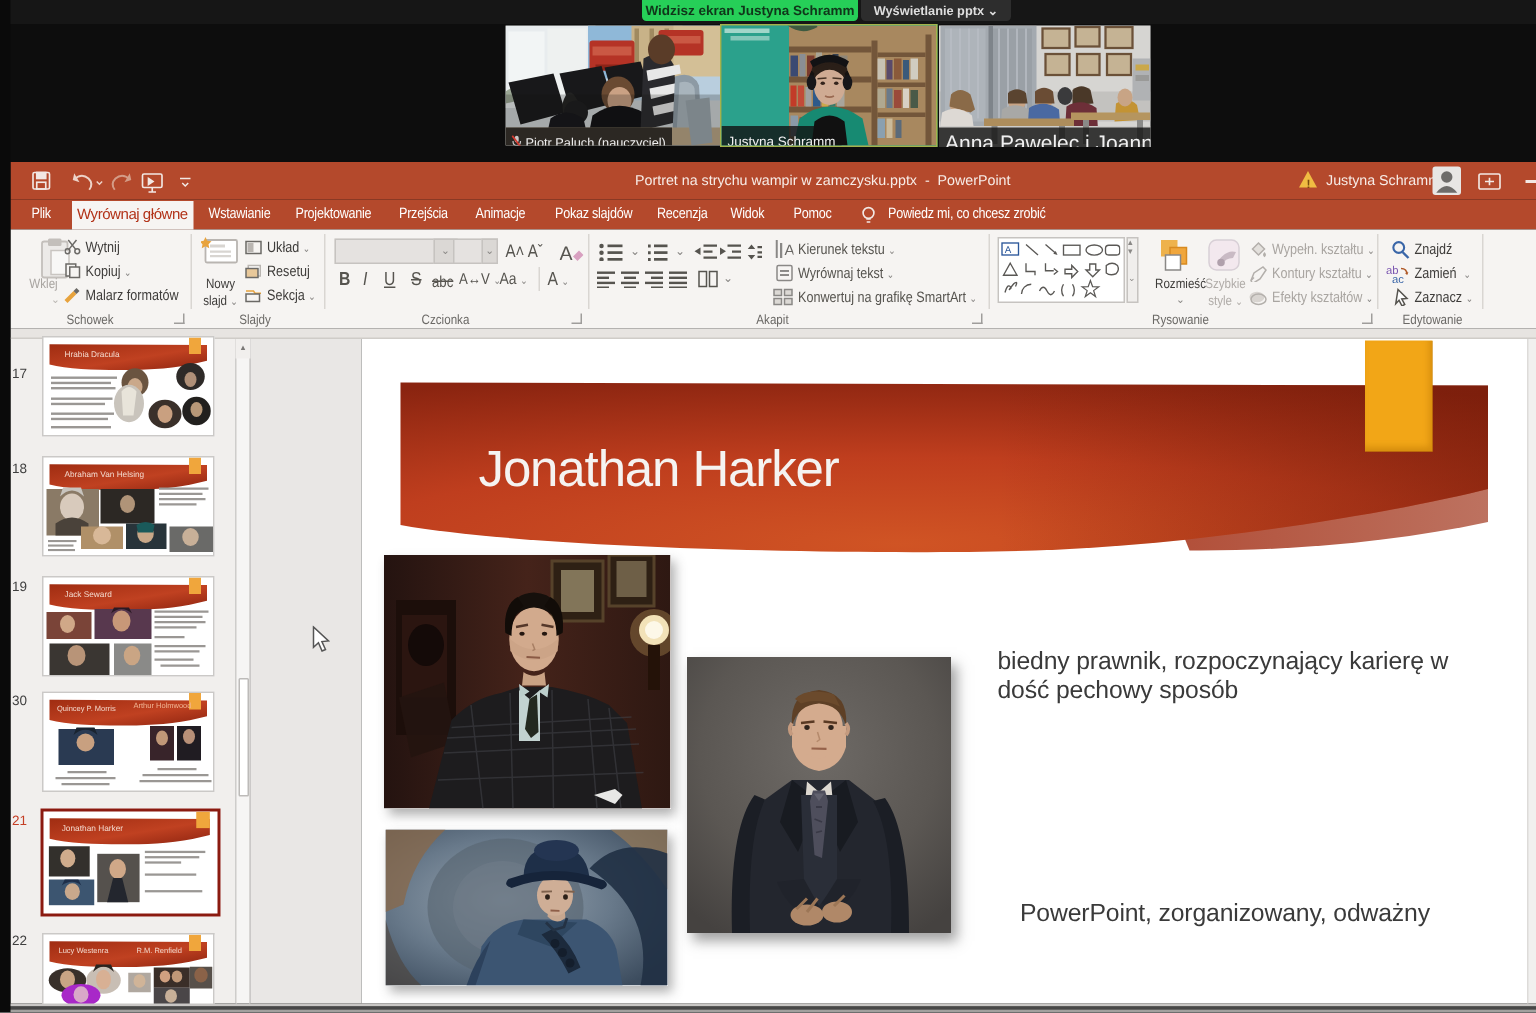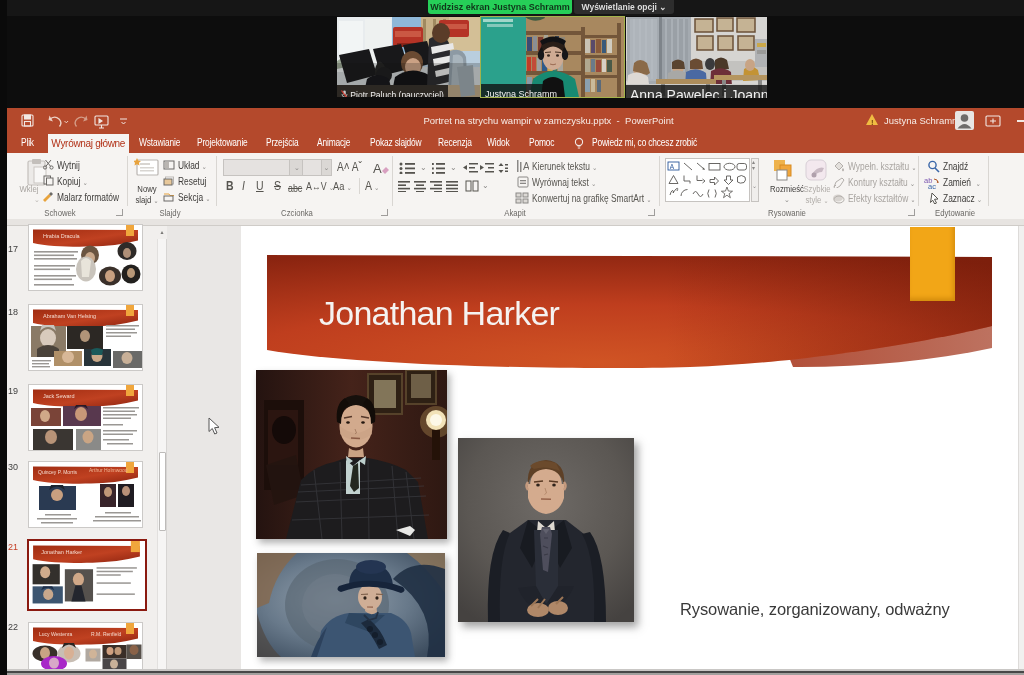--- a/index.html
+++ b/index.html
@@ -36,21 +36,21 @@
 
 #bline1{left:0px;top:669px;width:1024px;height:1.5px;background:#c9c7c5}
 #bline2{left:0px;top:670.5px;width:1024px;height:2px;background:#474747}
 #bbot{left:0px;top:672.5px;width:1024px;height:2.5px;background:#a2a09e}
 #lstrip{left:0;top:0;width:7px;height:675px;background:#0a0a0a}
 .st1{color:#3a3a3a;font-size:16.5px;line-height:18.5px;letter-spacing:-.1px}
 </style></head><body>
 <div id="scr">
 <div class="abs" id="zbar"></div>
 <div class="abs" id="gbtn">Widzisz ekran Justyna Schramm</div>
-<div class="abs" id="dbtn">Wyświetlanie opcji ⌄</div>
+<div class="abs" id="dbtn">Wyświetlanie pptx ⌄</div>
 
 <div class="abs" style="left:337px;top:17px;width:143px;height:80px;background:#9a9a98;overflow:hidden">
 <svg width="143" height="80" viewBox="0 0 143 80">
 <rect x="0" y="0" width="143" height="80" fill="#cfd4d6"></rect>
 <rect x="0" y="0" width="60" height="55" fill="#e8ecee"></rect>
 <rect x="2" y="4" width="24" height="40" fill="#f2f5f5"></rect>
 <rect x="28" y="2" width="26" height="44" fill="#eef1f0"></rect>
 <path d="M0,44 q14,-10 28,2 l-28,6 Z" fill="#7b8a6f" opacity=".7"></path>
 <rect x="55" y="0" width="88" height="50" fill="#b9cede"></rect>
 <path d="M55,0 h35 v30 l-35,8 Z" fill="#8fb8d8"></path>
@@ -869,21 +869,22 @@
 <ellipse cx="88" cy="48" rx="16" ry="19.5" fill="#d4ab8e"></ellipse>
 <path d="M70,46 Q68,24 88,22 Q108,24 106,46 Q102,32 88,31 Q74,32 70,46 Z" fill="#5e4026"></path>
 <path d="M72,28 q8,-8 26,-3 l4,8 q-14,-6 -26,-2 Z" fill="#6b4a2c"></path>
 <path d="M76,44 l9,-1 M91,43 l9,1" stroke="#5a3a24" stroke-width="1.6"></path>
 <ellipse cx="80" cy="47" rx="1.8" ry="1.6" fill="#30241c"></ellipse>
 <ellipse cx="96" cy="47" rx="1.8" ry="1.6" fill="#30241c"></ellipse>
 <path d="M87,50 l1.5,5 -2,1.5" stroke="#b58a6c" stroke-width="1" fill="none"></path>
 <path d="M83,61 l10,.3" stroke="#96624a" stroke-width="1.5"></path>
 <path d="M70,44 q-3,4 0,8 M106,44 q3,4 0,8" stroke="#c49a7e" stroke-width="2.5" fill="none"></path>
 </svg></div>
-<div class="abs st1" style="left:439px;top:374px">Rysowanie, zorganizowany, odważny</div>
+<div class="abs st1" style="left:424px;top:206px;width:312px">biedny prawnik, rozpoczynający karierę w dość pechowy sposób</div>
+<div class="abs st1" style="left:439px;top:374px">PowerPoint, zorganizowany, odważny</div>
 </div>
 <div class="abs" id="rscroll"></div>
 <div class="abs" id="bline1"></div>
 <div class="abs" id="bline2"></div>
 <div class="abs" id="bbot"></div>
 <div class="abs" id="lstrip"></div>
 <svg class="abs" style="left:208px;top:417px" width="12" height="18" viewBox="0 0 12 18">
 <path d="M1,1 L1,14.5 L4.3,11.5 L6.7,17 L9,16 L6.6,10.7 L11,10.3 Z" fill="#fff" stroke="#555" stroke-width="1"></path>
 </svg>
 </div>

